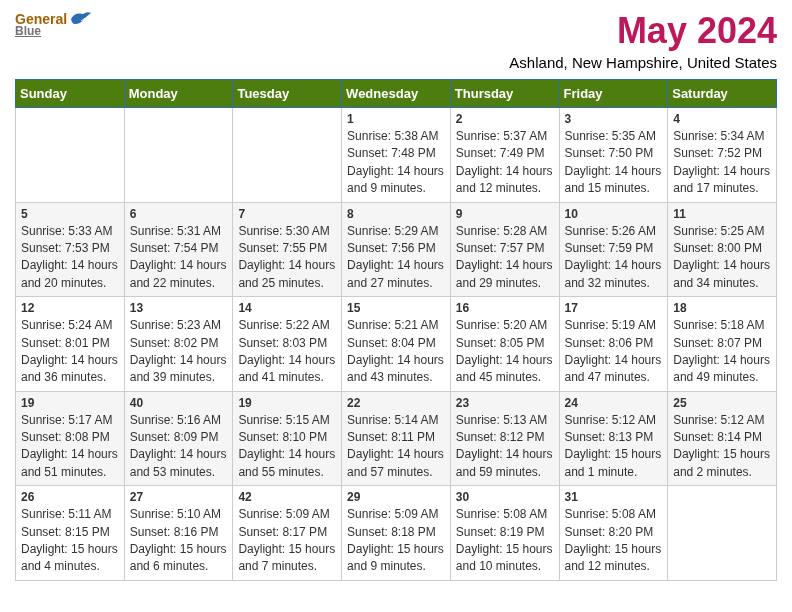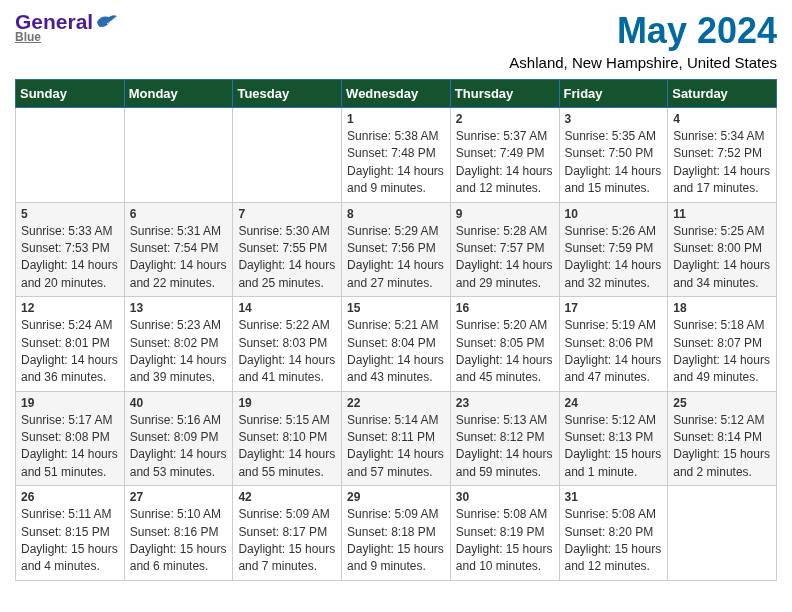--- a/index.html
+++ b/index.html
@@ -20,34 +20,34 @@
       display: flex;
       flex-direction: column;
       align-items: flex-start;
     }
     .title-area {
       text-align: right;
     }
     .month-title {
       font-size: 36px;
       font-weight: bold;
-      color: #0369a1;
+      color: #be185d;
     }
     .location-title {
       font-size: 15px;
       color: #000000;
       margin-top: 2px;
     }
     table {
       width: 100%;
       border-collapse: collapse;
       table-layout: fixed;
     }
     thead th {
-      background-color: #14532d;
+      background-color: #4d7c0f;
       color: #fff;
       font-size: 13px;
       font-weight: bold;
       padding: 6px 4px;
       text-align: left;
       border: 1px solid #2a6db5;
     }
     tbody td {
       border: 1px solid #ccc;
       vertical-align: top;
@@ -74,21 +74,21 @@
     .empty-cell {
       background: #fff !important;
     }
   </style>
 </head>
 <body>
 
 <div class="header-area">
   <div class="logo">
     <div style="display:flex;align-items:center;gap:2px;">
-      <span style="font-size:21px;font-weight:bold;color:#4c1d95;">General</span>
+      <span style="font-size:14px;font-weight:bold;color:#a16207;">General</span>
       <svg width="22" height="18" viewBox="0 0 22 18">
         <path d="M2,9 Q6,2 14,4 Q18,1 22,3 Q18,6 16,8 Q12,14 6,14 Q3,14 2,9 Z" fill="#2a6db5"></path>
         <path d="M16,8 Q14,10 12,11" stroke="#fff" stroke-width="1" fill="none"></path>
       </svg>
     </div>
     <span style="font-size:12px;font-weight:bold;color:#737373;margin-top:-4px;text-decoration:underline;">Blue</span>
   </div>
   <div class="title-area">
     <div class="month-title">May 2024</div>
     <div class="location-title">Ashland, New Hampshire, United States</div>

